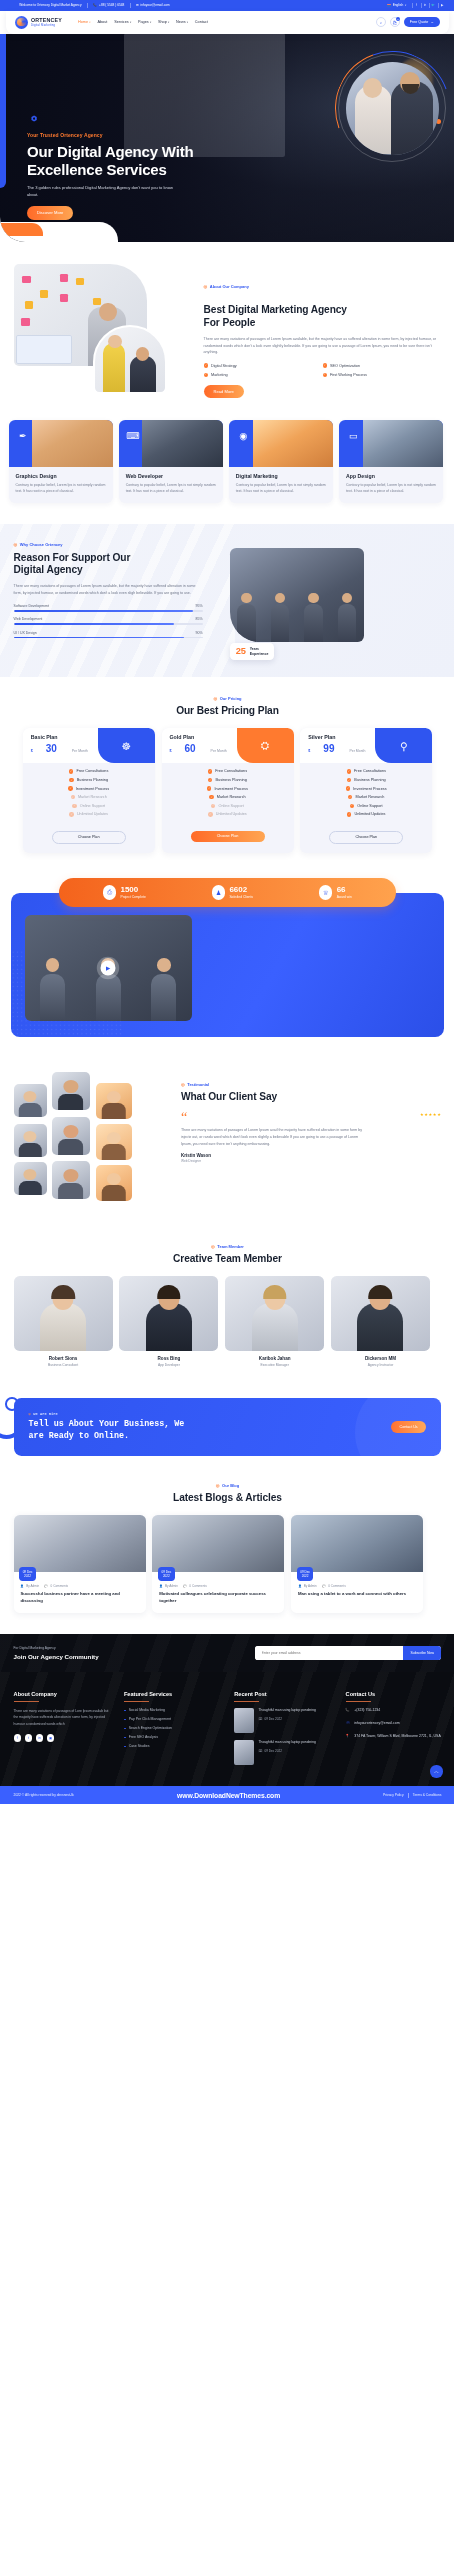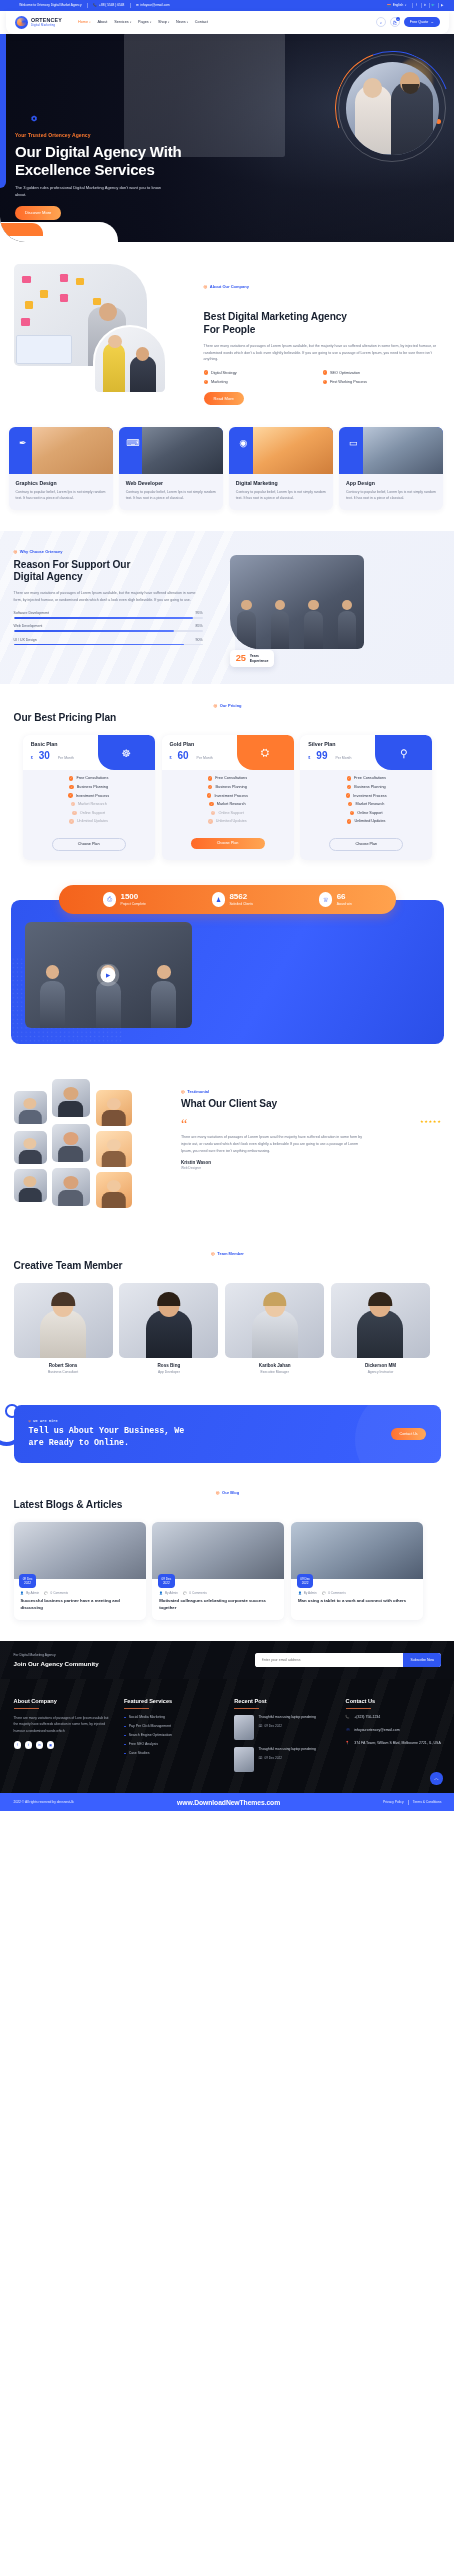--- a/index.html
+++ b/index.html
@@ -118,21 +118,21 @@
   .hero-photo .p2b{position:absolute;left:56px;top:22px;width:17.3px;height:10px;border-radius:0 0 8.7px 8.7px;background:#3a3129;}
   .hero-arc{
     position:absolute;right:8.7px;top:21px;width:108px;height:108px;border-radius:50%;
     border:1.2px solid rgba(255,255,255,.22);
   }
   .hero-arc2{
     position:absolute;right:5px;top:17.3px;width:115px;height:115px;border-radius:50%;
     border-top:1.9px solid #2f55f0;border-right:1.9px solid transparent;border-bottom:1.9px solid transparent;border-left:1.9px solid #ff7a2f;
     transform:rotate(25deg);
   }
-  .hero-content{position:absolute;left:15px;top:99px;width:210px;}
+  .hero-content{position:absolute;left:27px;top:99px;width:210px;}
   .eyebrow{color:#ff7a2f;font-size:5px;font-weight:bold;letter-spacing:0.1px;}
   .hero-h1{
     color:#fff;font-size:15px;line-height:1.22;font-weight:bold;margin-top:4.3px;letter-spacing:-0.2px;
   }
   .hero-p{color:#d7dbe6;font-size:4.1px;line-height:1.7;margin-top:5.6px;width:152px;}
   .btn-orange{
     display:inline-flex;align-items:center;justify-content:center;
     background:linear-gradient(90deg,#ff6a28,#ffa552);
     color:#fff;font-size:4.1px;border-radius:8.7px;padding:4.3px 10px;margin-top:7.4px;
   }
@@ -142,21 +142,21 @@
   .hero-orange-bar{
     position:absolute;left:0;bottom:6.2px;width:43px;height:13.6px;background:#ff7a2f;border-top-right-radius:11px;
   }
 
   
   .sec{position:relative;}
   .tagline{display:flex;align-items:center;gap:2.5px;font-size:4px;font-weight:bold;color:#2f55f0;}
   .tagline .tgt{color:#ff7a2f;font-size:4.3px;}
   .tagline.center{justify-content:center;}
   .h2{font-size:10.2px;font-weight:bold;line-height:1.25;color:#18202f;letter-spacing:-0.1px;}
-  .h2.center{}
+  .h2.center{text-align:center;}
   .body-sm{font-size:3.6px;line-height:1.85;color:#6f7689;}
 
   
   .about{padding:22px 13.6px 18.6px;display:flex;gap:11px;}
   .about-imgs{position:relative;width:179px;height:133px;flex:0 0 auto;}
   .ab-main{
     position:absolute;left:0;top:0;width:133px;height:102px;border-radius:5px 37px 5px 5px;
     background:linear-gradient(140deg,#eef0f4,#d8dce4);overflow:hidden;
   }
   .ab-main .notes{position:absolute;inset:5px;}
@@ -166,21 +166,21 @@
   .ab-laptop{position:absolute;left:2.5px;bottom:2.5px;width:56px;height:28.5px;background:#eaf0fb;border-radius:1.9px;border:1.2px solid #cfd8e8;}
   .ab-sub{
     position:absolute;left:79px;top:61px;width:74px;height:69px;border-radius:37px 37px 6.2px 6.2px;
     background:linear-gradient(150deg,#f3f4f7,#dfe2e9);border:2.5px solid #fff;overflow:hidden;
   }
   .ab-s1{position:absolute;left:8.7px;top:16px;width:22px;height:52px;border-radius:10px 10px 0 0;background:linear-gradient(#f2d24a,#d8b62f);}
   .ab-s1h{position:absolute;left:13.6px;top:7.4px;width:13.6px;height:13.6px;border-radius:50%;background:#e8c09a;}
   .ab-s2{position:absolute;left:35px;top:28.5px;width:26px;height:41px;border-radius:11px 11px 0 0;background:linear-gradient(#3c4252,#272c38);}
   .ab-s2h{position:absolute;left:41px;top:20px;width:13.6px;height:13.6px;border-radius:50%;background:#d9a77d;}
   .about-txt{flex:1 1 auto;padding-top:20px;}
-  .about-txt .h2{margin-top:22px;}
+  .about-txt .h2{margin-top:15px;}
   .about-txt .body-sm{margin-top:6.2px;}
   .feat-grid{display:flex;flex-wrap:wrap;margin-top:7.4px;}
   .feat{width:50%;display:flex;align-items:center;gap:3.1px;font-size:3.8px;color:#3c4354;margin-bottom:5px;}
   .chk{width:4.3px;height:4.3px;border-radius:50%;background:#ff7a2f;color:#fff;font-size:2.6px;display:flex;align-items:center;justify-content:center;flex:0 0 auto;}
 
   
   .services{padding:3.7px 8.7px 21px;display:flex;gap:6.2px;}
   .scard{
     width:104px;background:#f3f4fb;border-radius:6.2px;overflow:hidden;flex:0 0 auto;
     box-shadow:0 1.2px 5px rgba(30,40,90,.05);
@@ -232,21 +232,21 @@
     box-shadow:0 1.2px 6.2px rgba(30,40,90,.06);
   }
   .pc-head{position:relative;height:35px;background:#fff;}
   .pc-blue{
     position:absolute;right:0;top:0;width:57px;height:35px;background:#2f55f0;
     border-bottom-left-radius:16px;border-top-right-radius:6.2px;
     display:flex;align-items:center;justify-content:center;color:#fff;font-size:10.5px;
   }
   .pc-blue.orange{background:#ff7a2f;}
   .pc-name{position:absolute;left:8px;top:6.2px;font-size:5.3px;font-weight:bold;color:#1b2231;}
-  .pc-price{position:absolute;left:8px;top:15.5px;display:flex;align-items:baseline;gap:6px;}
+  .pc-price{position:absolute;left:8px;top:15.5px;display:flex;align-items:baseline;gap:13px;}
   .pc-cur{font-size:3.7px;color:#2f55f0;font-weight:bold;}
   .pc-amt{font-size:10px;font-weight:bold;color:#2f55f0;line-height:1;}
   .pc-per{font-size:3.5px;color:#8b92a4;margin-left:1.9px;}
   .pc-list{padding:6.2px 0 7.4px;text-align:center;}
   .pl{display:flex;align-items:center;justify-content:center;gap:3.1px;font-size:3.8px;color:#2c3344;margin-bottom:4.3px;}
   .pl.dim{opacity:.42;}
   .btn-ghost{
     display:block;margin:2.5px auto 8.7px;width:74px;text-align:center;border:0.6px solid #ccd3e8;border-radius:8px;
     padding:3.7px 0;font-size:3.8px;color:#252c3c;background:transparent;
   }
@@ -824,21 +824,21 @@
       <div class="cnt">
         <div class="cnt-ic">⎙</div>
         <div>
           <div class="cnt-n">1500</div>
           <div class="cnt-l">Project Complete</div>
         </div>
       </div>
       <div class="cnt">
         <div class="cnt-ic">♟</div>
         <div>
-          <div class="cnt-n">8562</div>
+          <div class="cnt-n">6602</div>
           <div class="cnt-l">Satisfied Clients</div>
         </div>
       </div>
       <div class="cnt">
         <div class="cnt-ic">♕</div>
         <div>
           <div class="cnt-n">66</div>
           <div class="cnt-l">Award win</div>
         </div>
       </div>

